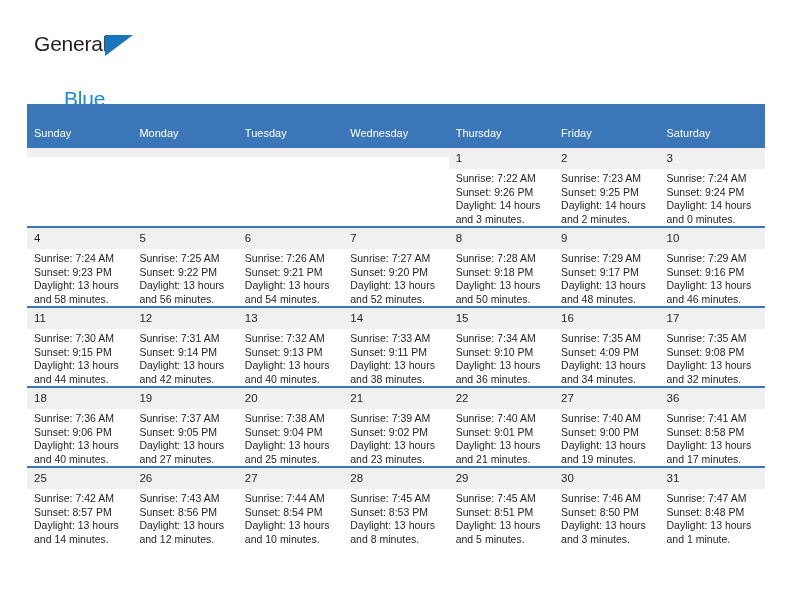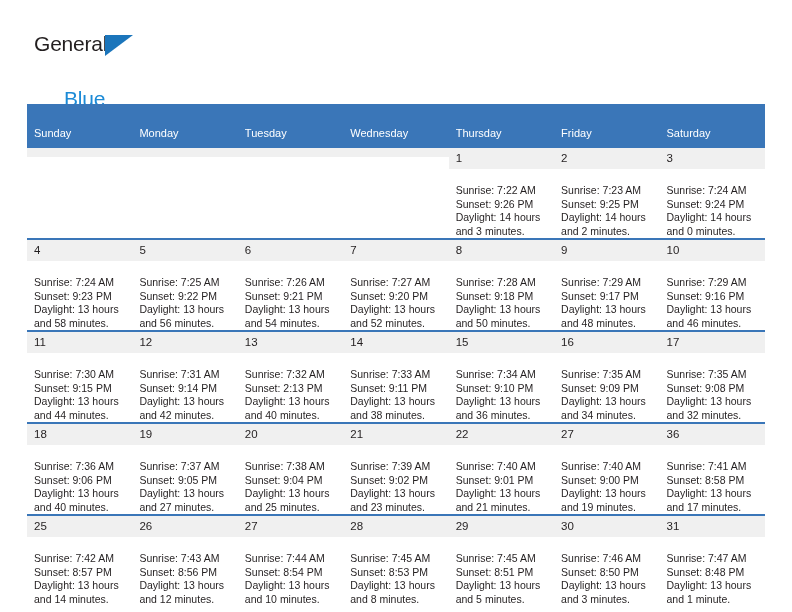--- a/index.html
+++ b/index.html
@@ -115,21 +115,21 @@
     background: #f0f0f0;
     font-size: 11.5px;
     color: #231f20;
     padding: 4px 0 5px 7px;
     line-height: 12px;
   }
   .daynum.empty {
     color: transparent;
   }
   .dayinfo {
-    padding: 15px 6px 0 7px;
+    padding: 3px 6px 0 7px;
     font-size: 10.5px;
     line-height: 13.5px;
     color: #231f20;
   }
   .dayinfo div {
     white-space: nowrap;
   }
   .dayinfo .daylight {
     white-space: normal;
   }
@@ -273,21 +273,21 @@
             <div class="dayinfo">
               <div>Sunrise: 7:31 AM</div>
               <div>Sunset: 9:14 PM</div>
               <div class="daylight">Daylight: 13 hours and 42 minutes.</div>
             </div>
           </td>
           <td>
             <div class="daynum">13</div>
             <div class="dayinfo">
               <div>Sunrise: 7:32 AM</div>
-              <div>Sunset: 2:13 PM</div>
+              <div>Sunset: 9:13 PM</div>
               <div class="daylight">Daylight: 13 hours and 40 minutes.</div>
             </div>
           </td>
           <td>
             <div class="daynum">14</div>
             <div class="dayinfo">
               <div>Sunrise: 7:33 AM</div>
               <div>Sunset: 9:11 PM</div>
               <div class="daylight">Daylight: 13 hours and 38 minutes.</div>
             </div>
@@ -297,21 +297,21 @@
             <div class="dayinfo">
               <div>Sunrise: 7:34 AM</div>
               <div>Sunset: 9:10 PM</div>
               <div class="daylight">Daylight: 13 hours and 36 minutes.</div>
             </div>
           </td>
           <td>
             <div class="daynum">16</div>
             <div class="dayinfo">
               <div>Sunrise: 7:35 AM</div>
-              <div>Sunset: 9:09 PM</div>
+              <div>Sunset: 4:09 PM</div>
               <div class="daylight">Daylight: 13 hours and 34 minutes.</div>
             </div>
           </td>
           <td>
             <div class="daynum">17</div>
             <div class="dayinfo">
               <div>Sunrise: 7:35 AM</div>
               <div>Sunset: 9:08 PM</div>
               <div class="daylight">Daylight: 13 hours and 32 minutes.</div>
             </div>

